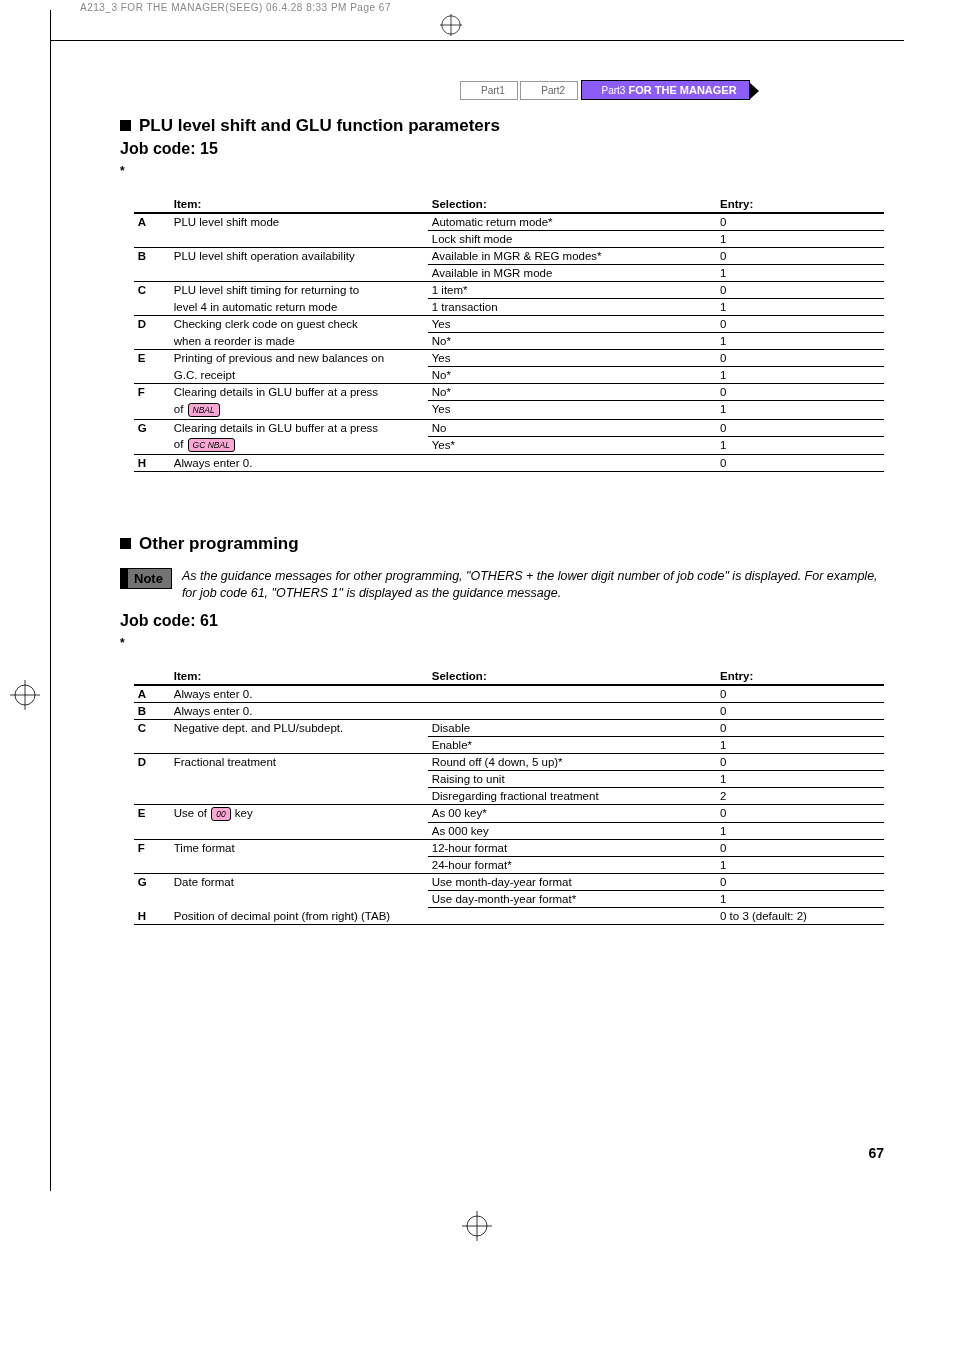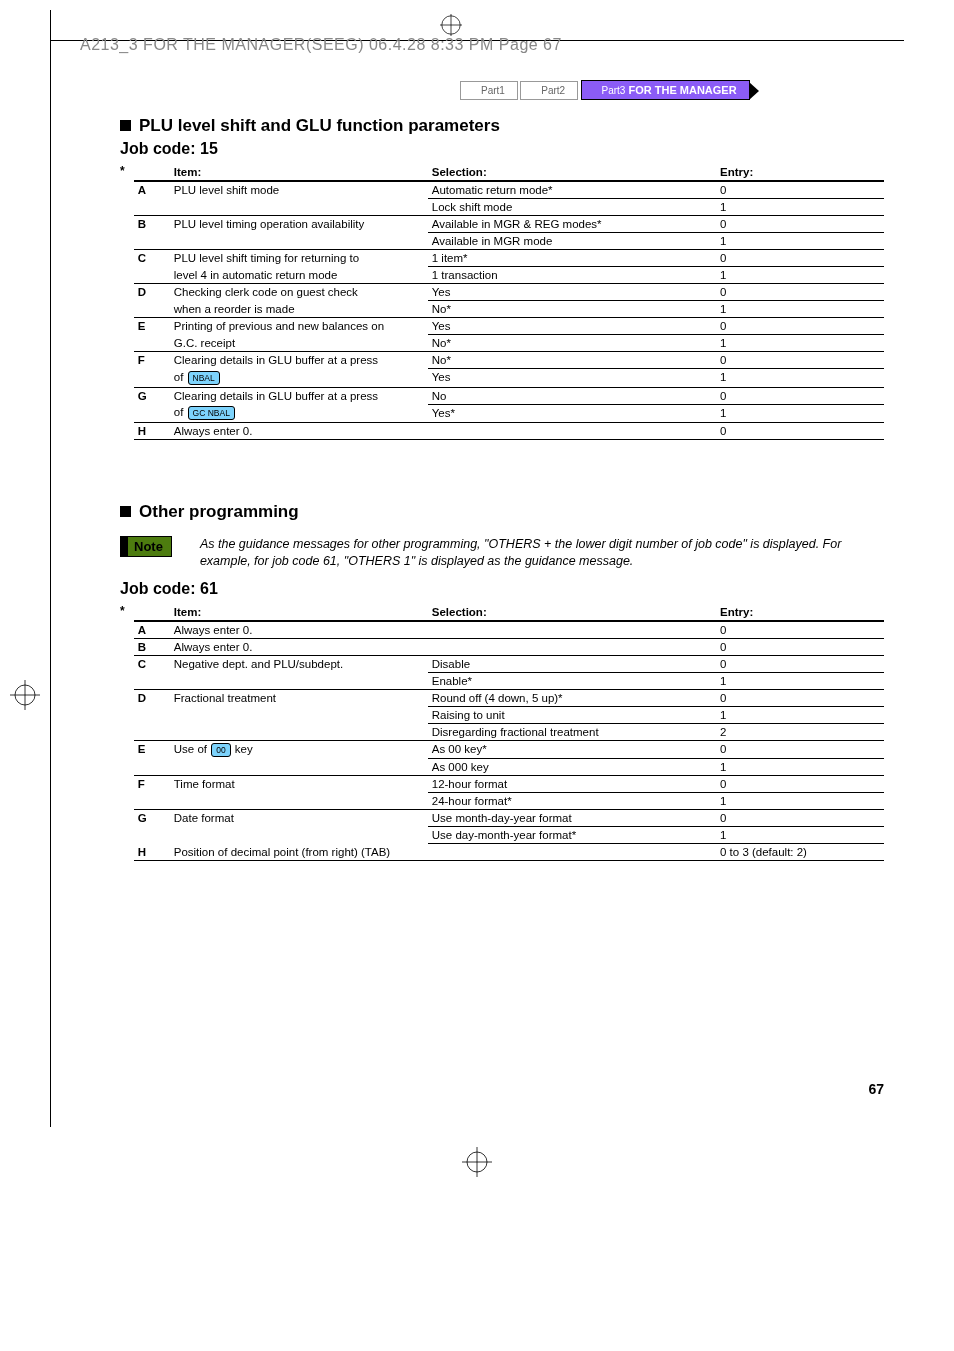--- a/index.html
+++ b/index.html
@@ -12,23 +12,23 @@
     width: 954px;
   }
   .page {
     padding: 80px 70px 40px 120px;
     box-sizing: border-box;
     width: 954px;
     position: relative;
   }
   .header-line {
     position: absolute;
-    top: 36px;
+    top: 2px;
     left: 80px;
-    font-size: 16px;
+    font-size: 10px;
     color: #888;
     letter-spacing: 0.5px;
   }
   .reg-mark {
     position: absolute;
     top: 14px;
     left: 440px;
     width: 22px;
     height: 22px;
   }
@@ -74,20 +74,21 @@
   }
   .job-code {
     font-size: 16px;
     font-weight: bold;
     margin: 4px 0 6px 0;
   }
   table.param {
     width: 100%;
     border-collapse: collapse;
     font-size: 11.5px;
+    margin-top: 32px;
   }
   table.param th {
     text-align: left;
     border-bottom: 2px solid #000;
     padding: 2px 4px;
     font-weight: bold;
   }
   table.param td {
     border-bottom: 1px solid #000;
     padding: 2px 4px;
@@ -107,40 +108,41 @@
     margin: 14px 0 10px 0;
     display: flex;
     align-items: flex-start;
   }
   .note-label {
     border: 1.5px solid #000;
     border-left: 8px solid #000;
     padding: 2px 8px 2px 6px;
     font-weight: bold;
     font-size: 13px;
-    margin-right: 28px;
-    background: #4d7c0f;
+    margin-right: 10px;
+    background: #737373;
   }
   .note-text {
     font-style: italic;
     font-size: 12.5px;
     line-height: 1.35;
     flex: 1;
   }
   .key {
     display: inline-block;
     border: 1px solid #000;
     border-radius: 3px;
     padding: 0px 4px;
     font-size: 8.5px;
     line-height: 12px;
     vertical-align: middle;
     font-family: Arial, sans-serif;
-    background: #7dd3fc;
+    background: #f9a8d4;
     margin: 0 1px;
+    font-style: italic;
   }
   .page-num {
     text-align: right;
     font-weight: bold;
     font-size: 14px;
     margin-top: 220px;
   }
   .crop-mark {
     position: absolute;
   }
@@ -203,21 +205,21 @@
             <td class="entry">0</td>
           </tr>
           <tr>
             <td class="letter"></td>
             <td class="desc"></td>
             <td class="sel">Lock shift mode</td>
             <td class="entry">1</td>
           </tr>
           <tr>
             <td class="letter no-bottom">B</td>
-            <td class="desc no-bottom">PLU level timing operation availability</td>
+            <td class="desc no-bottom">PLU level shift operation availability</td>
             <td class="sel">Available in MGR &amp; REG modes*</td>
             <td class="entry">0</td>
           </tr>
           <tr>
             <td class="letter"></td>
             <td class="desc"></td>
             <td class="sel">Available in MGR mode</td>
             <td class="entry">1</td>
           </tr>
           <tr>

